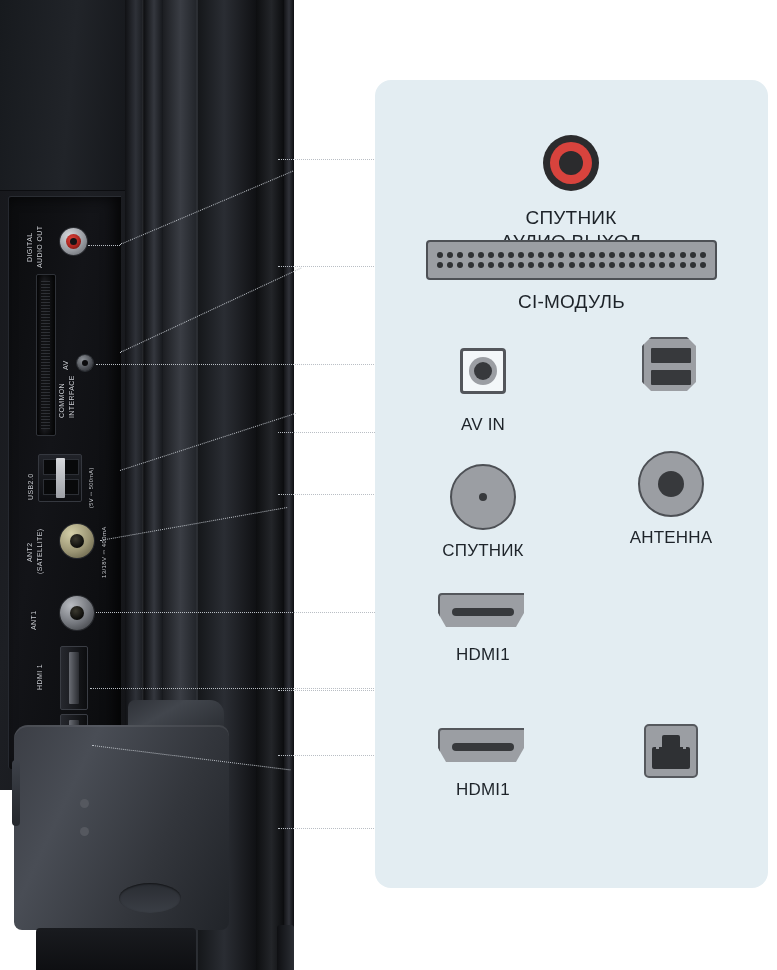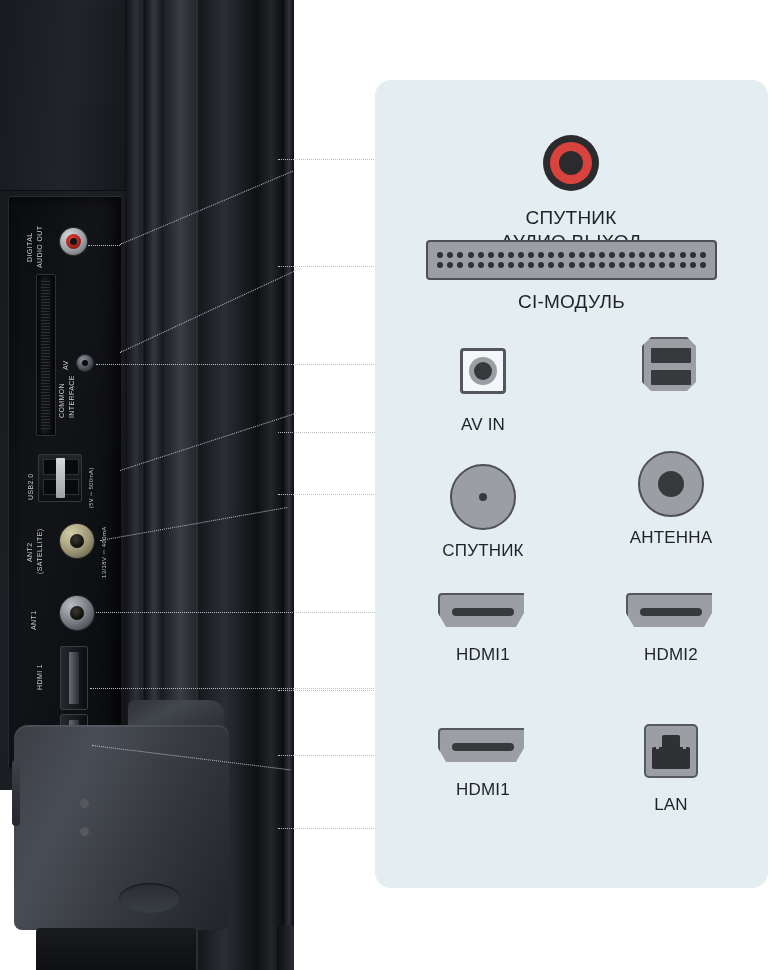--- a/index.html
+++ b/index.html
@@ -453,28 +453,20 @@
 
     <div class="port" style="left:33px;top:510px">
       <div class="glyph" style="height:44px">
         <div class="g-hdmi">
             <i></i>
           </div>
       </div>
       <div class="cap">HDMI1</div>
     </div>
 
-    <div class="port" style="left:221px;top:510px">
-      <div class="glyph" style="height:44px">
-        <div class="g-hdmi">
-            <i></i>
-          </div>
-      </div>
-      <div class="cap">HDMI2</div>
-    </div>
 
     <div class="port" style="left:33px;top:645px">
       <div class="glyph" style="height:44px">
         <div class="g-hdmi">
             <i></i>
           </div>
       </div>
       <div class="cap">HDMI1</div>
     </div>
 
@@ -482,17 +474,16 @@
       <div class="glyph">
         <div class="g-lan">
           <div class="rj">
             <div class="body"></div>
             <div class="tab"></div>
             <div class="pin" style="left:4px;"></div>
             <div class="pin" style="left:31px;"></div>
           </div>
         </div>
       </div>
-      <div class="cap">LAN</div>
     </div>
 
   </div>
 </div>
 
 </body></html>

